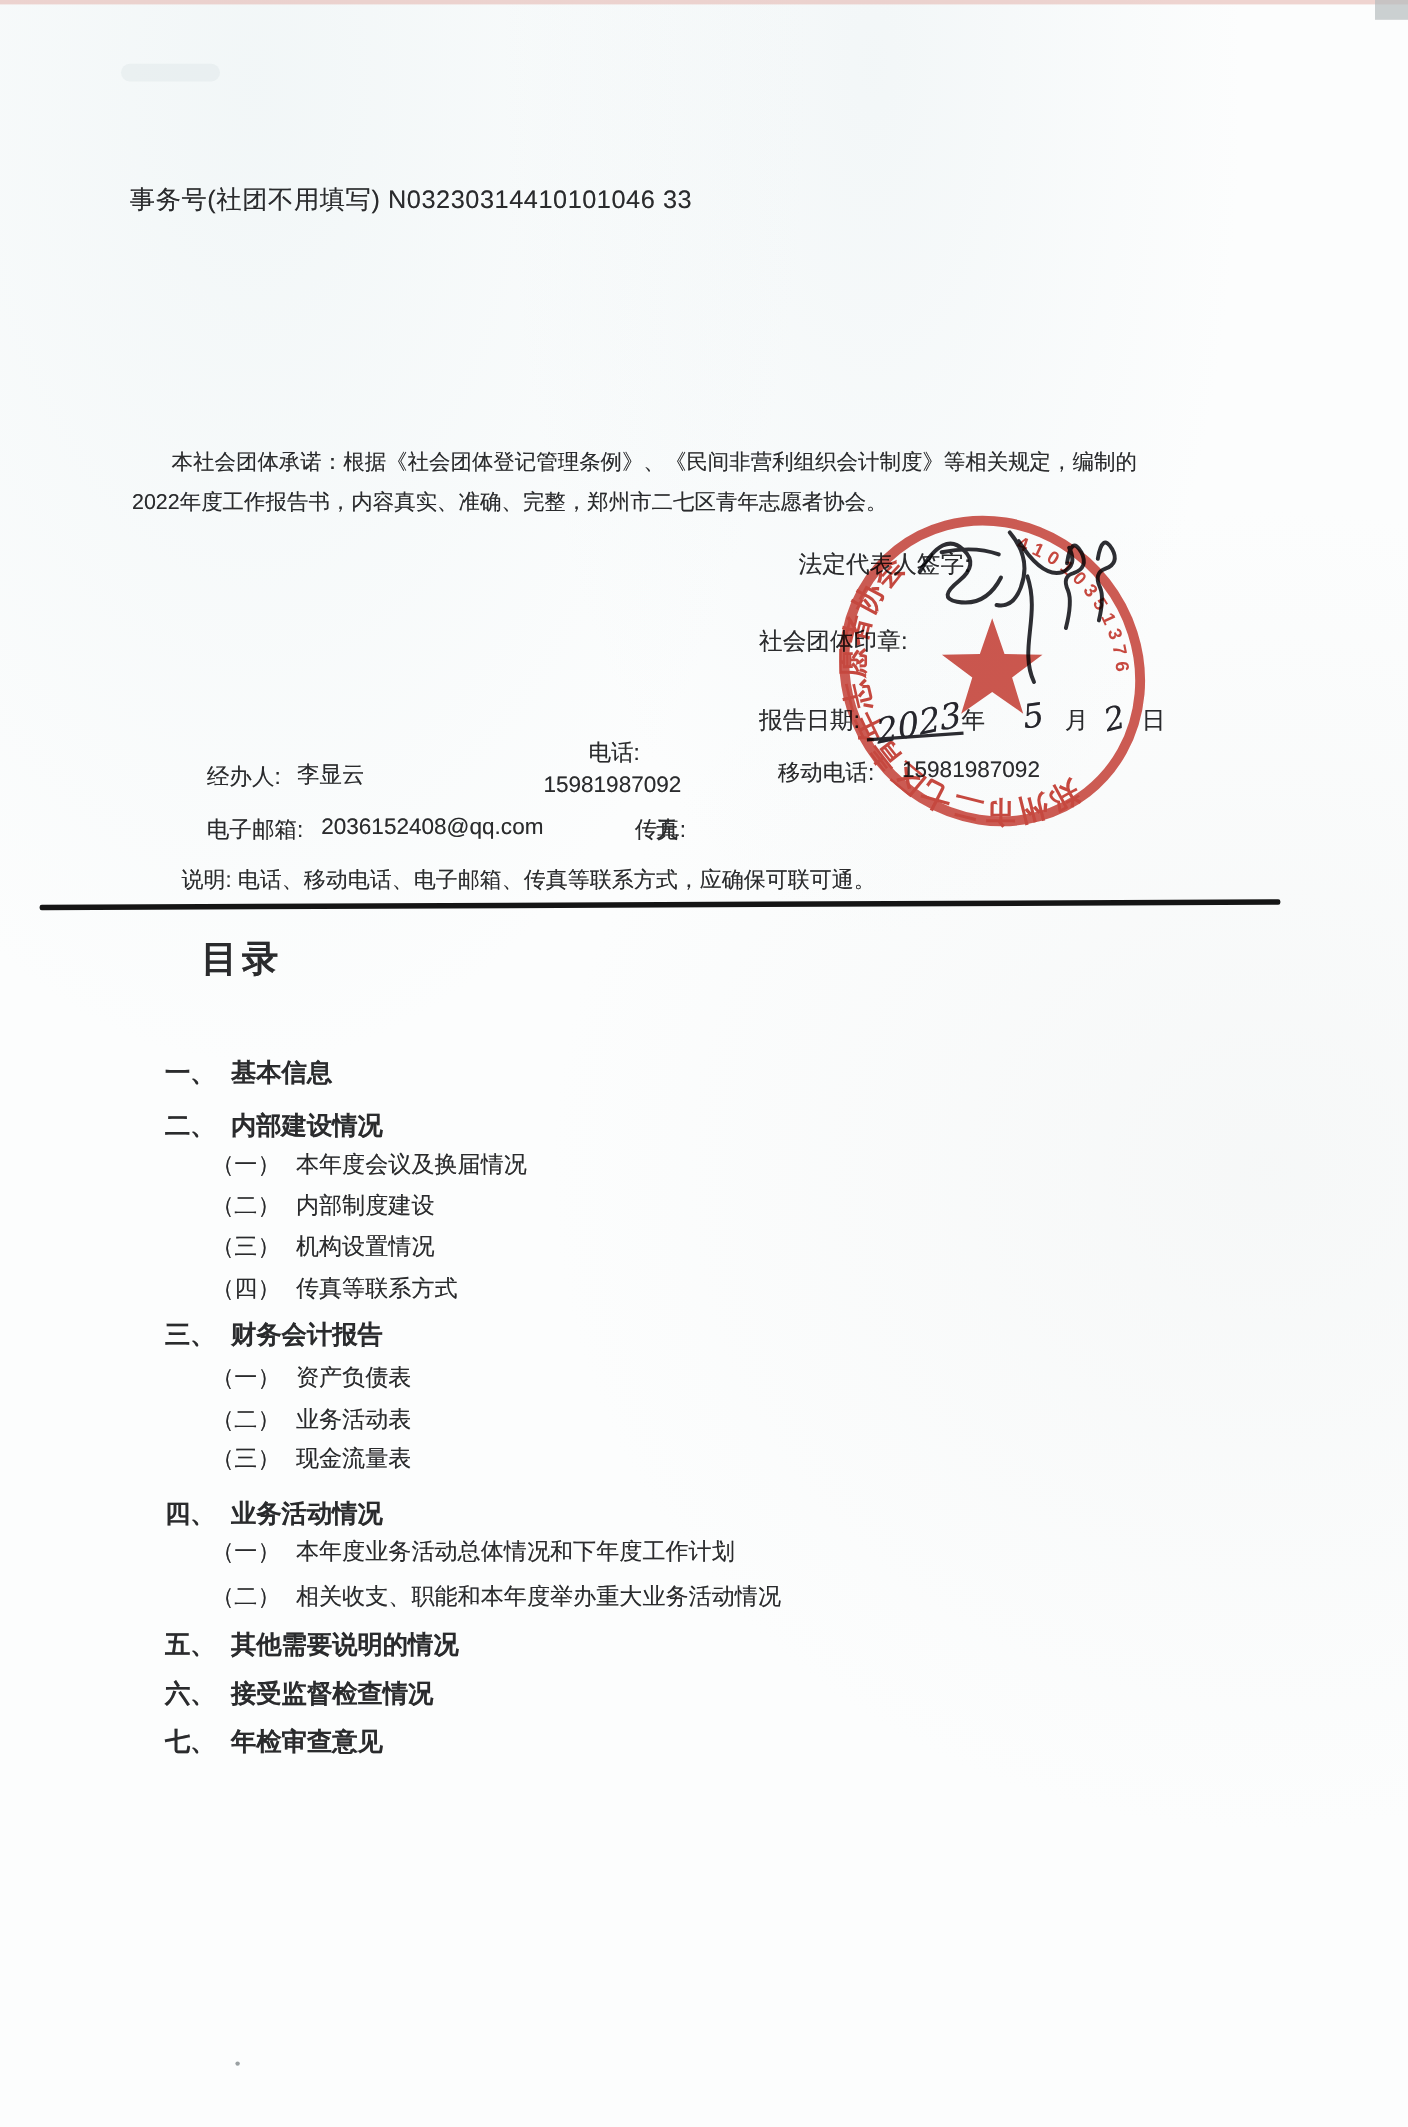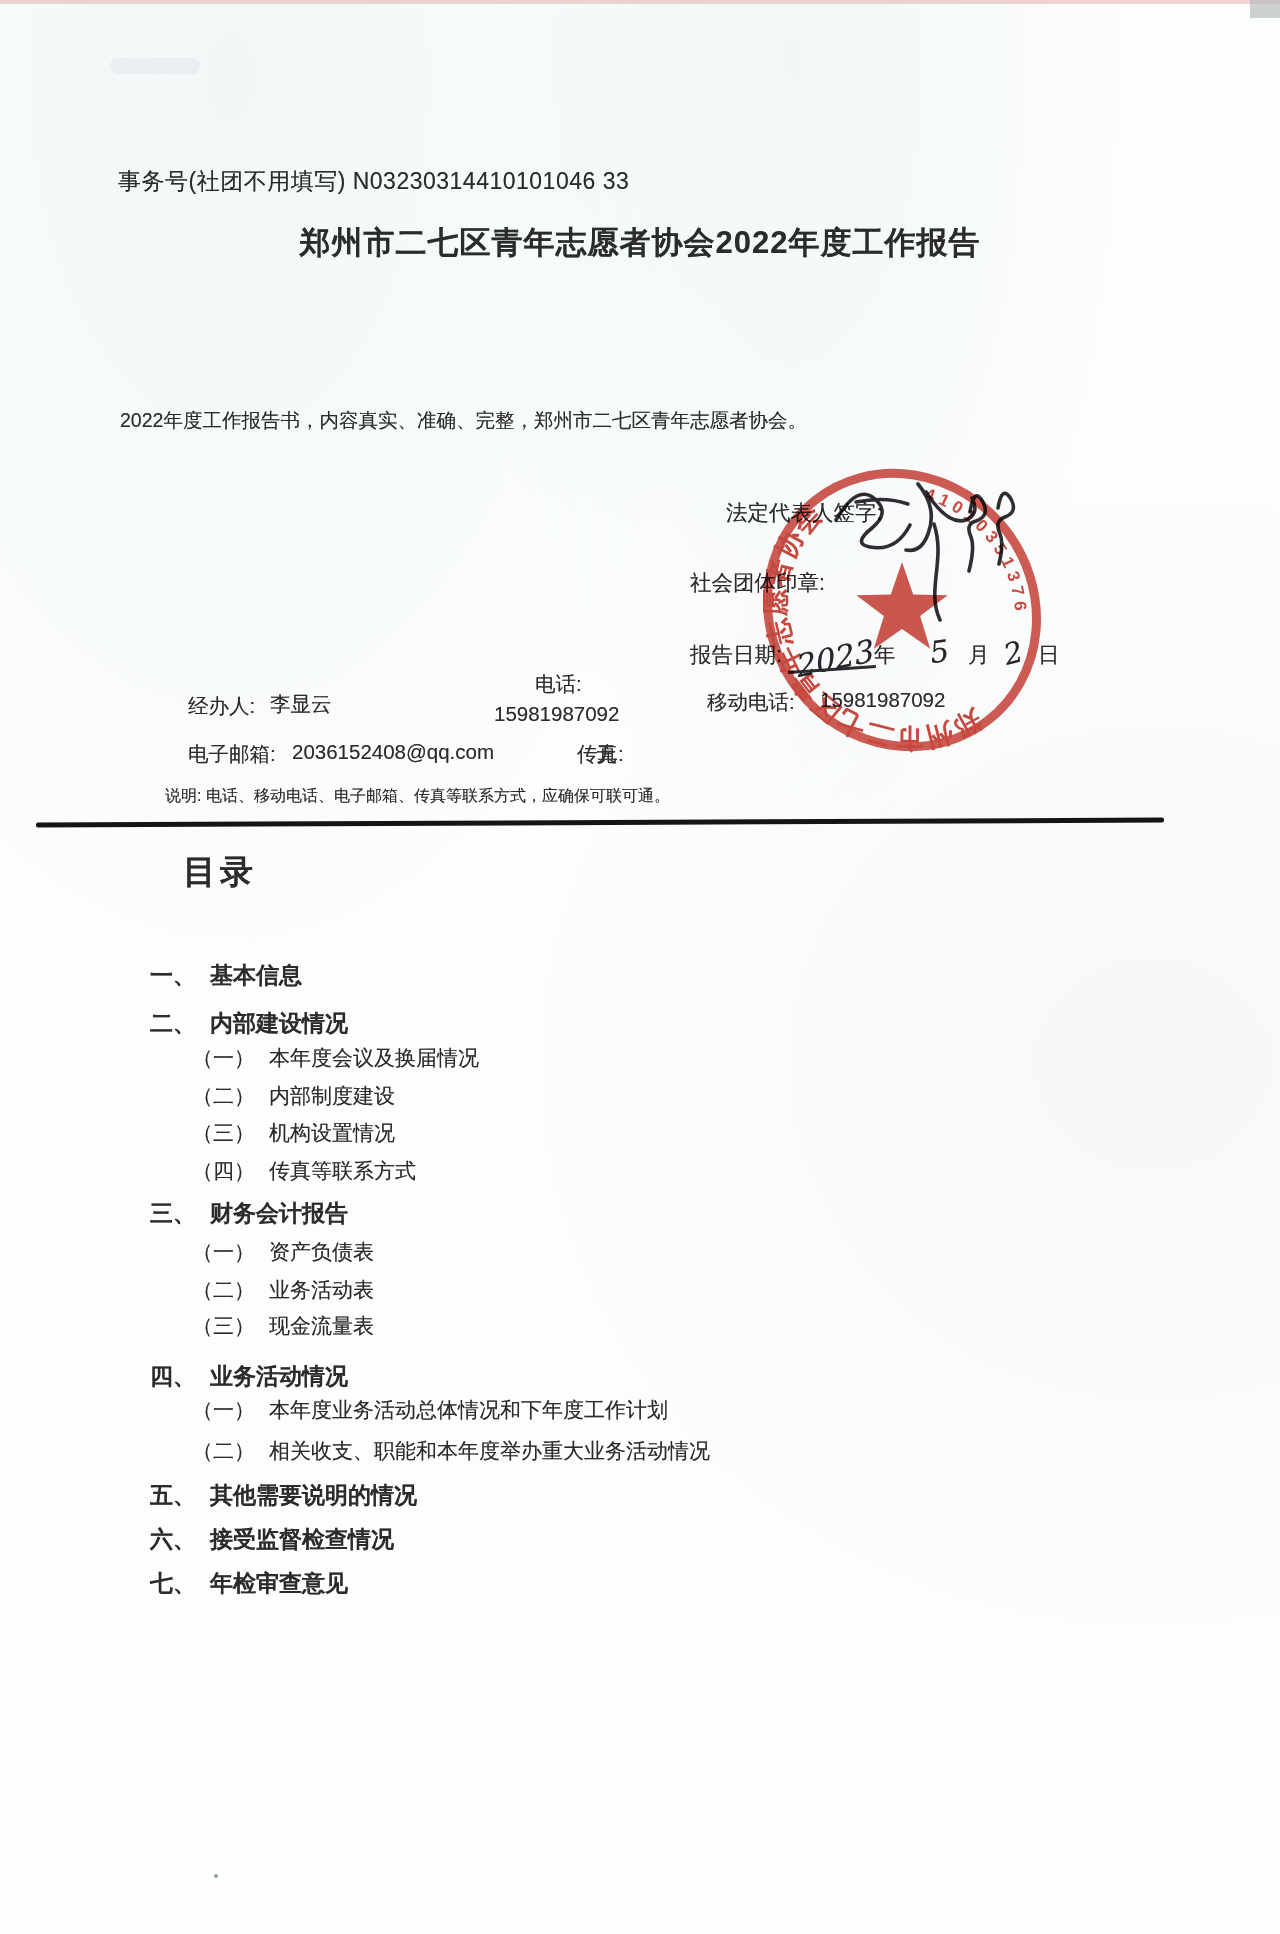--- a/index.html
+++ b/index.html
@@ -17,21 +17,21 @@
       #fcfdfd;
   }
   .abs{position:absolute;}
   .txt{color:#2a2b2d;font-weight:500;text-shadow:0 0 .6px rgba(40,40,40,.45);white-space:nowrap;}
   .bold{font-weight:700;}
   .title{font-size:31px;letter-spacing:1px;text-align:center;}
   .trans{font-size:23px;letter-spacing:.5px;}
   .para{font-size:19.5px;line-height:37px;white-space:normal;width:1042px;}
   .lbl{font-size:21.5px;}
   .contact{font-size:20.5px;}
-  .note{font-size:16px;}
+  .note{font-size:20px;}
   .divider{height:5px;background:#151515;transform:rotate(-.25deg);border-radius:2px;}
   .toc-head{font-size:33px;letter-spacing:4px;}
   .toc-l1{font-size:23px;font-weight:700;}
   .toc-l2{font-size:21px;font-weight:500;}
   .toc-num{margin-right:14px;}
   .hand{
     font-family:"DejaVu Serif","DejaVu Sans",serif;
     color:#26262c;font-weight:400;font-style:italic;
     text-shadow:0 0 .5px rgba(30,30,40,.5);white-space:nowrap;
   }
@@ -44,23 +44,23 @@
 
 <div class="page">
 
   <div class="abs artifact" style="left:0;top:0;width:1280px;height:4px;background:#e3b3ac;opacity:.55;"></div>
   <div class="abs artifact" style="right:0;top:0;width:30px;height:18px;background:#b7bcbe;opacity:.7;"></div>
   <div class="abs artifact" style="left:110px;top:58px;width:90px;height:16px;background:#dfe8ea;opacity:.5;border-radius:8px;"></div>
   <div class="abs artifact" style="left:214px;top:1874px;width:4px;height:4px;background:#9aa0a2;border-radius:50%;"></div>
 
   <div class="abs txt trans" style="left:118px;top:166px;">事务号(社团不用填写) N03230314410101046 33</div>
 
-  <div class="abs txt bold title" style="left:120px;top:222px;width:1040px;">郑州市二七区青年志愿者协会2022年度工作报告</div>
 
   <div class="abs txt para" style="left:120px;top:402px;">
+    <div style="padding-left:36px;">本社会团体承诺：根据《社会团体登记管理条例》、《民间非营利组织会计制度》等相关规定，编制的</div>
     <div>2022年度工作报告书，内容真实、准确、完整，郑州市二七区青年志愿者协会。</div>
   </div>
 
   <div class="abs txt lbl" style="left:690px;top:498px;margin-left:36px;">法定代表人签字:</div>
 
   <div class="abs txt lbl" style="left:690px;top:568px;">社会团体印章:</div>
 
   <div class="abs txt lbl" style="left:690px;top:640px;">报告日期:</div>
   <div class="abs artifact" style="left:788px;top:668px;width:88px;height:2.5px;background:#2c2c31;transform:rotate(-4deg);"></div>
   <div class="abs hand" style="left:796px;top:640px;font-size:31px;transform:rotate(-12deg) skewX(-6deg);">2023</div>

